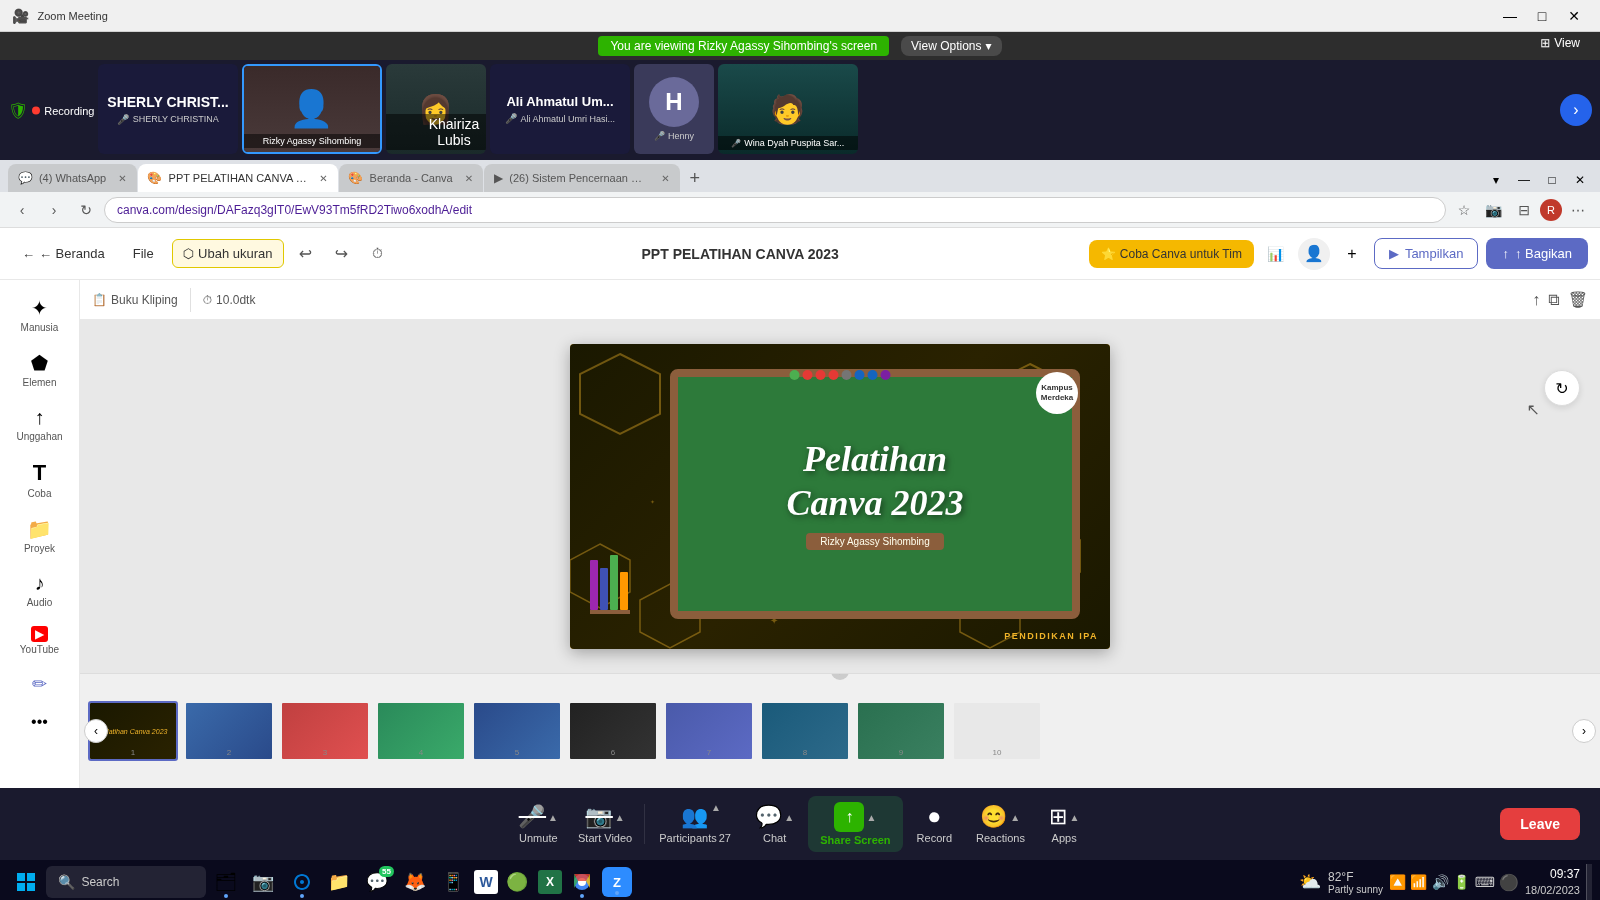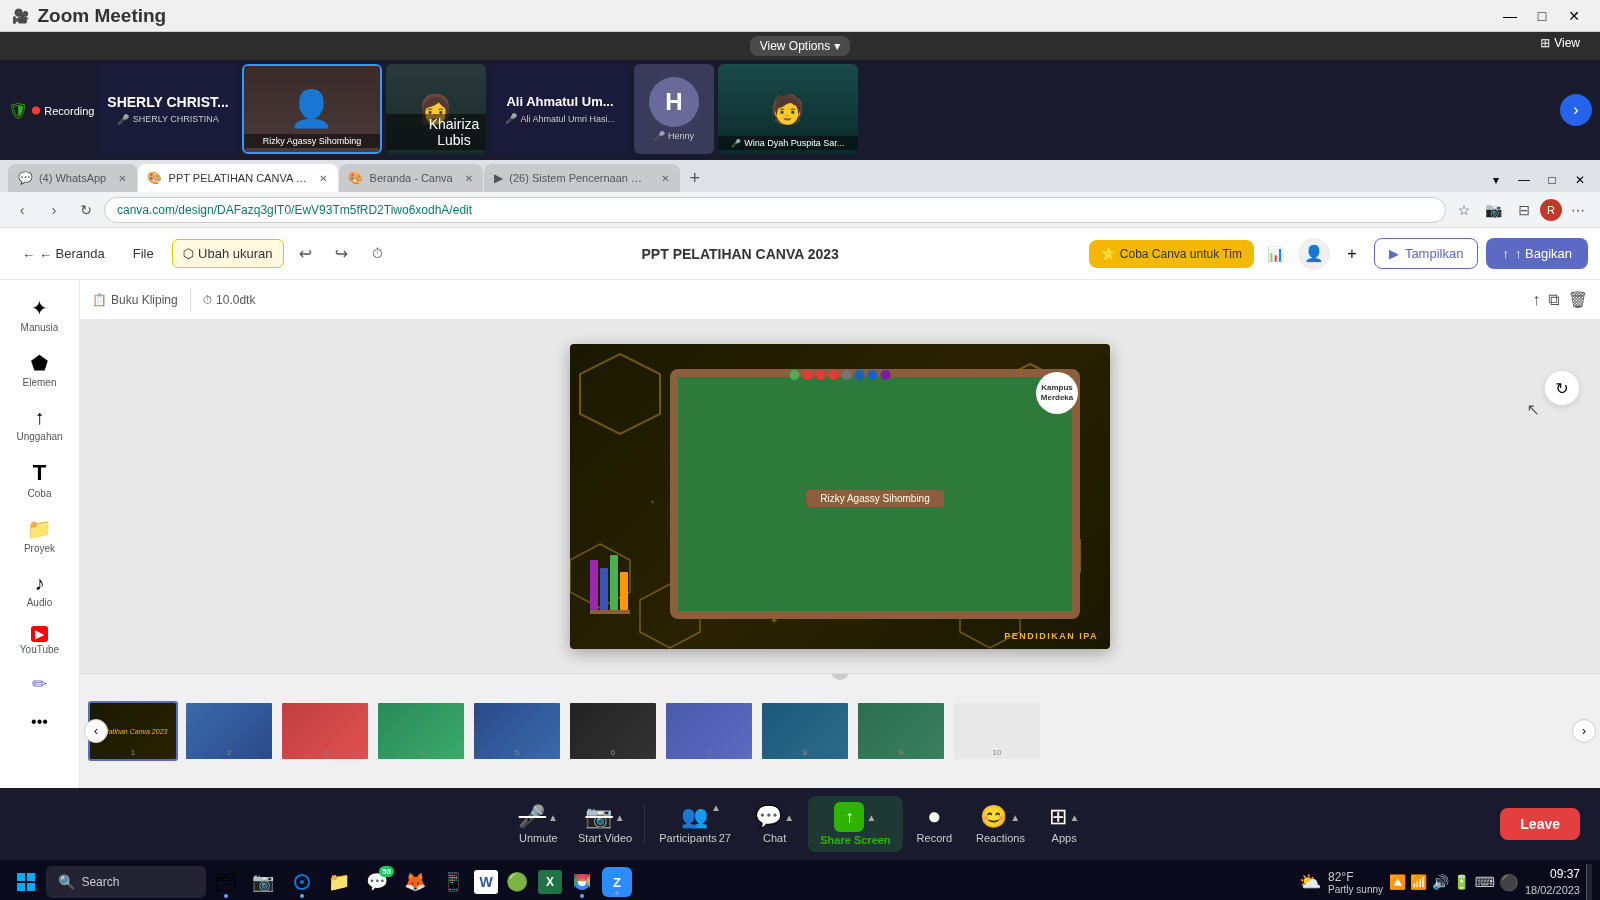--- a/index.html
+++ b/index.html
@@ -446,30 +446,31 @@
     .taskbar-tray { display: flex; align-items: center; gap: 4px; }
     .tray-icon { font-size: 14px; color: #ccc; cursor: pointer; }
     .weather-widget { display: flex; align-items: center; gap: 6px; color: #ccc; font-size: 11px; }
   </style>
 </head>
 <body>
 
 <div class="title-bar">
   <div class="title-bar-left">
     <span style="font-size:14px;">🎥</span>
-    <span style="font-size:19px; color:#333; font-weight:700;">Zoom Meeting</span>
+    <span style="font-size:11px; color:#333; font-weight:400;">Zoom Meeting</span>
   </div>
   <div class="title-bar-controls">
     <button class="title-bar-btn">—</button>
     <button class="title-bar-btn">□</button>
     <button class="title-bar-btn close">✕</button>
   </div>
 </div>
 
 <div class="zoom-notification">
+  <span class="zoom-notif-badge">You are viewing Rizky Agassy Sihombing's screen</span>
   <button class="zoom-view-options">
     <span>View Options</span>
     <span>▾</span>
   </button>
   <div class="zoom-view-options-right">
     <button class="zoom-view-btn">
       <span>⊞</span>
       <span>View</span>
     </button>
   </div>
@@ -564,21 +565,21 @@
       <button style="width:24px; height:24px; border:none; background:transparent; cursor:pointer; font-size:12px;">□</button>
       <button style="width:24px; height:24px; border:none; background:transparent; cursor:pointer; font-size:12px;">✕</button>
     </div>
   </div>
 
   <div class="browser-nav">
     <button class="nav-btn">‹</button>
     <button class="nav-btn">›</button>
     <button class="nav-btn">↻</button>
     <div class="address-bar">
-      <span style="font-size:12px; color:#0f766e;">canva.com/design/DAFazq3gIT0/EwV93Tm5fRD2Tiwo6xodhA/edit</span>
+      <span style="font-size:12px; color:#4c1d95;">canva.com/design/DAFazq3gIT0/EwV93Tm5fRD2Tiwo6xodhA/edit</span>
     </div>
     <div class="nav-actions">
       <button class="nav-btn">☆</button>
       <button class="nav-btn">📷</button>
       <button class="nav-btn">⊟</button>
       <button class="nav-btn" style="background:#c0392b; border-radius:50%; color:white; width:22px; height:22px; font-size:11px;">R</button>
       <button class="nav-btn">⋯</button>
     </div>
   </div>
 
@@ -691,20 +692,21 @@
               <polygon points="420,240 450,256 450,288 420,304 390,288 390,256" fill="none" stroke="#f0b429" stroke-width="1.5"></polygon>
 
               <text x="150" y="50" fill="#f0b429" font-size="10">✦</text>
               <text x="380" y="80" fill="#f0b429" font-size="8">✦</text>
               <text x="200" y="280" fill="#f0b429" font-size="10">✦</text>
               <text x="440" y="150" fill="#f0b429" font-size="8">✦</text>
               <text x="80" y="160" fill="#f0b429" font-size="6">✦</text>
             </svg>
 
             <div style="position:absolute; top:25px; left:100px; right:30px; bottom:30px; background:#2d7a3a; border-radius:8px; border:8px solid #8B5E3C; display:flex; flex-direction:column; align-items:center; justify-content:center;">
+              <div style="font-family: Georgia, 'Times New Roman', serif; font-size:36px; font-weight:bold; color:white; text-align:center; line-height:1.2; font-style:italic; text-shadow:2px 2px 6px rgba(0,0,0,0.5);">Pelatihan<br>Canva 2023</div>
               <div style="background:#8B5E3C; color:#ffe; font-size:10px; padding:3px 14px; border-radius:4px; margin-top:8px;">Rizky Agassy Sihombing</div>
             </div>
 
             <div style="position:absolute; bottom:8px; right:12px; color:#f0b429; font-size:9px; font-weight:bold; letter-spacing:1.5px;">PENDIDIKAN IPA</div>
 
             <div style="position:absolute; top:28px; right:32px; background:white; border-radius:50%; width:42px; height:42px; display:flex; align-items:center; justify-content:center; overflow:hidden;">
               <span style="font-size:8px; text-align:center; line-height:1.2; color:#333; font-weight:bold;">Kampus<br>Merdeka</span>
             </div>
 
             <div style="position:absolute; top:26px; left:50%; transform:translateX(-50%); display:flex; gap:3px;">

